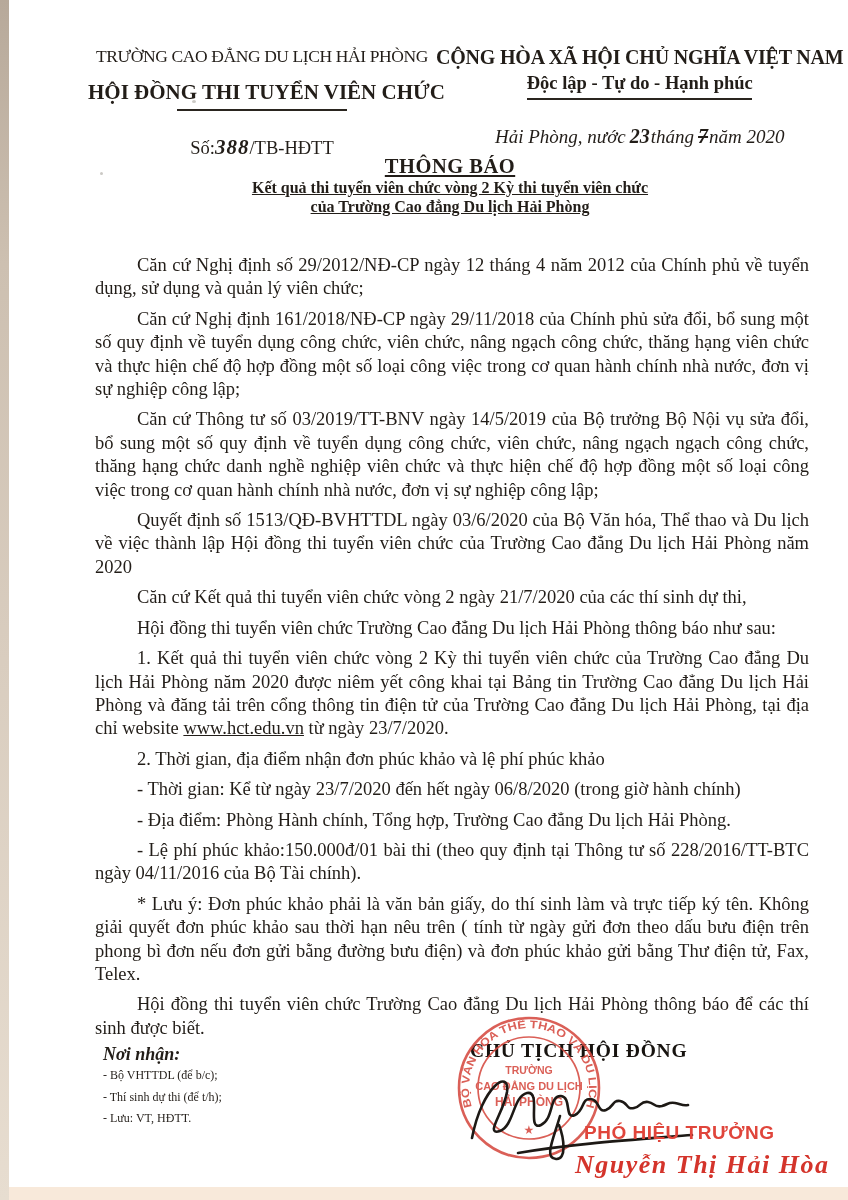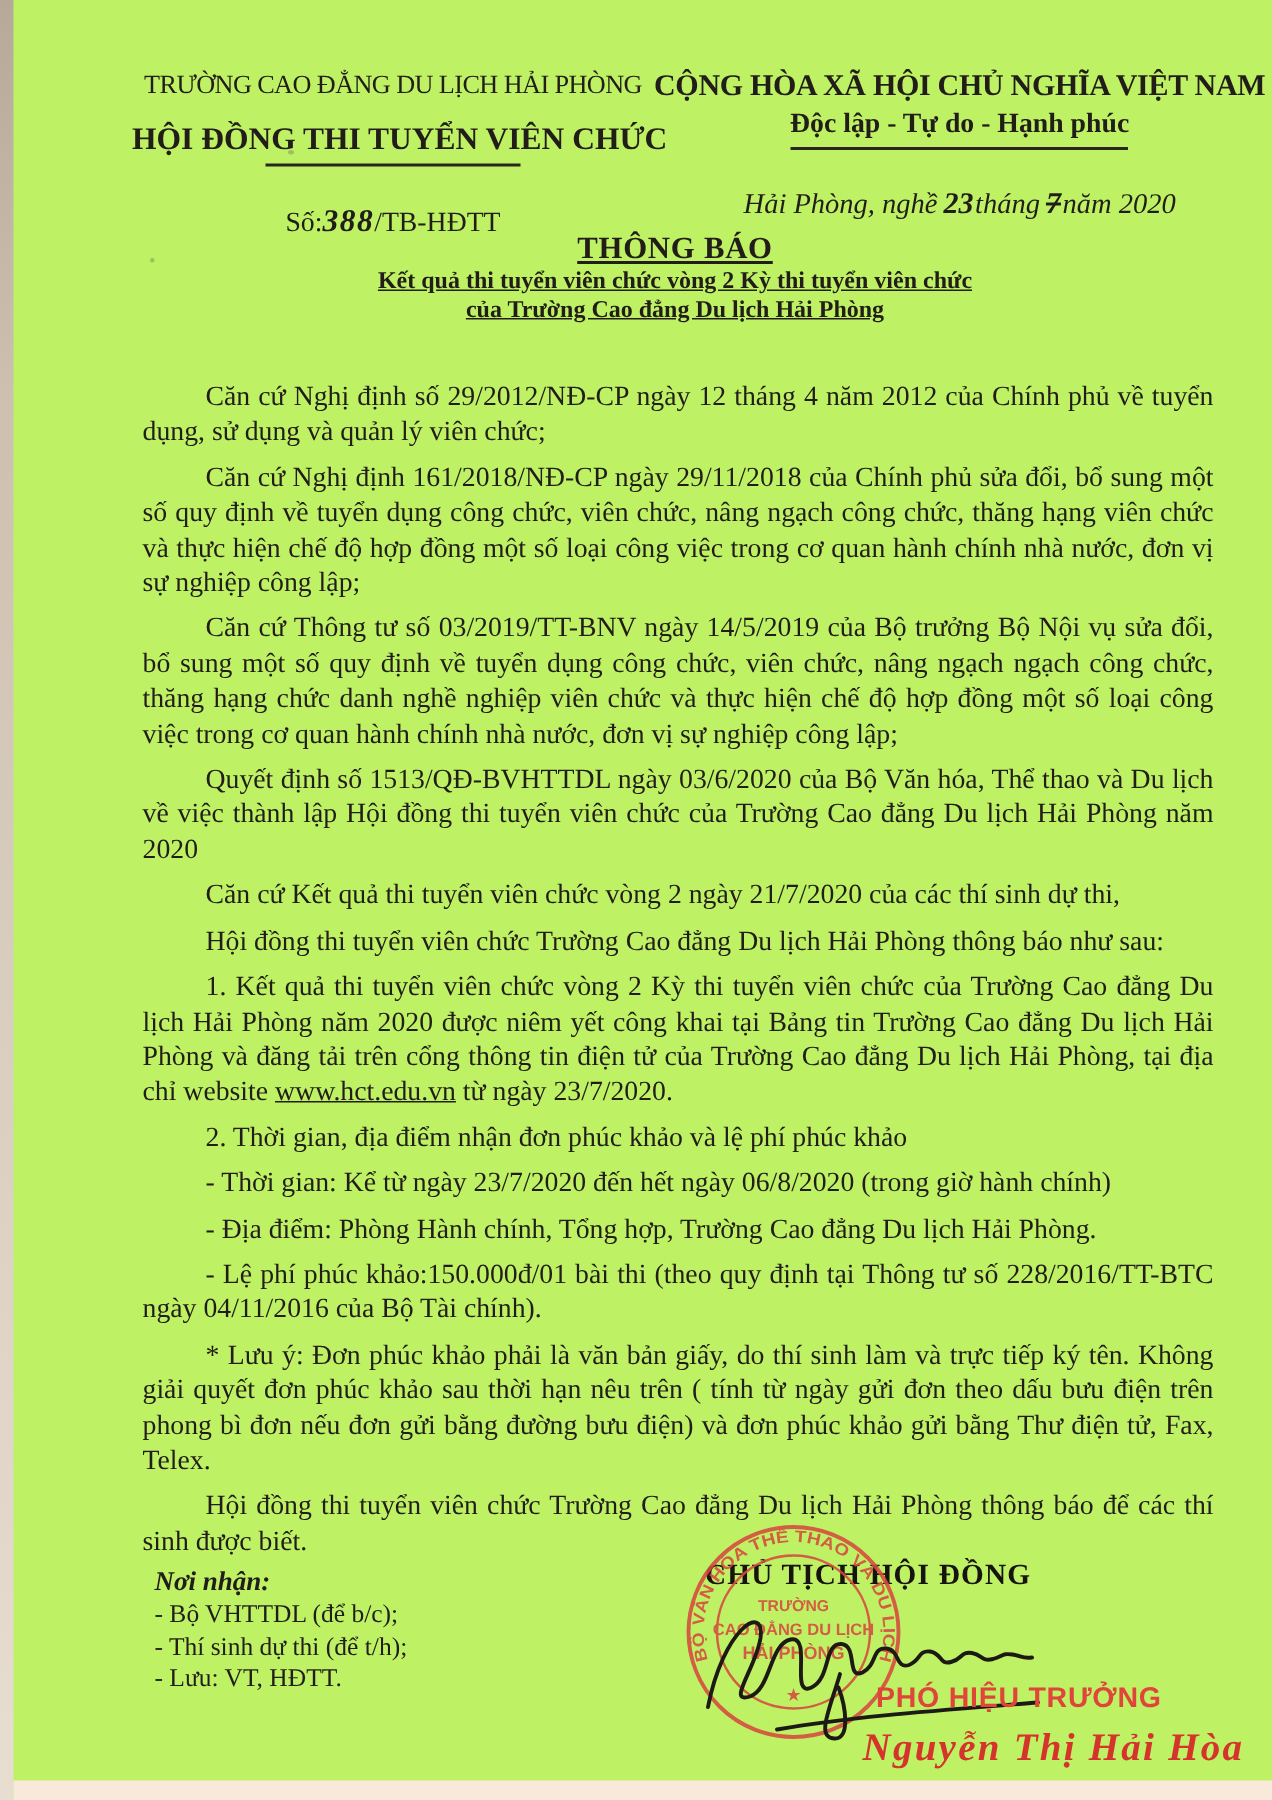--- a/index.html
+++ b/index.html
@@ -1,18 +1,18 @@
 <!DOCTYPE html>
 <html><head>
 <meta charset="utf-8">
 <style>
   html,body{margin:0;padding:0;background:#e9e6e0;}
   #page{
     position:relative; width:848px; height:1200px; margin:0 auto;
-    background:#bef264; overflow:hidden;
+    background:#ffffff; overflow:hidden;
     font-family:"Liberation Serif", serif; color:#221d18;
   }
   .edge-left{position:absolute;left:0;top:0;width:9px;height:100%;
     background:linear-gradient(180deg,#b7a99a 0%,#cdc0b1 22%,#d9cdbf 55%,#e7ddd0 100%);}
   .edge-bottom{position:absolute;left:9px;right:0;bottom:0;height:13px;background:#f8e9da;}
   .speck{position:absolute;background:#6b6359;border-radius:50%;opacity:.35;}
 
   
   .header{position:absolute;top:46px;left:88px;right:36px;display:flex;}
   .header-left{width:348px;text-align:center;}
@@ -35,21 +35,21 @@
   .title-sub{font-size:16px;font-weight:bold;margin-top:1px;}
 
   
   .body-text{position:absolute;top:254px;left:95px;width:714px;}
   .para{font-size:18.5px;line-height:23.4px;text-align:justify;text-indent:42px;margin:0 0 7px 0;}
   .link{text-decoration:underline;}
 
   
   .noi-nhan{position:absolute;left:103px;top:1044px;}
   .noi-nhan-title{font-weight:bold;font-style:italic;font-size:18px;}
-  .noi-nhan-item{font-size:17px;line-height:21.5px;}
+  .noi-nhan-item{font-size:12px;line-height:21.5px;}
 
   .sig-role{position:absolute;left:470px;top:1040px;font-weight:bold;font-size:19.5px;
     letter-spacing:.8px;color:#17130f;white-space:nowrap;}
   .stamp{position:absolute;left:453px;top:1012px;width:152px;height:152px;opacity:.88;}
   .signature-svg{position:absolute;left:460px;top:1058px;width:240px;height:110px;}
   .stamped-role{position:absolute;left:584px;top:1122px;color:#e0453b;
     font-family:"Liberation Sans",sans-serif;font-weight:bold;font-size:19px;
     letter-spacing:.5px;white-space:nowrap;}
   .signer-name{position:absolute;left:575px;top:1150px;color:#d4342b;font-style:italic;
     font-weight:bold;font-size:26px;letter-spacing:1.5px;white-space:nowrap;}
@@ -67,21 +67,21 @@
     <div class="header-left">
       <div class="org1">TRƯỜNG CAO ĐẲNG DU LỊCH HẢI PHÒNG</div>
       <div class="org2">HỘI ĐỒNG THI TUYỂN VIÊN CHỨC</div>
       <div class="rule left"></div>
       <div class="doc-no"><span>Số:</span><span class="hand">388</span><span>/TB-HĐTT</span></div>
     </div>
     <div class="header-right">
       <div class="nat1">CỘNG HÒA XÃ HỘI CHỦ NGHĨA VIỆT NAM</div>
       <div class="nat2">Độc lập - Tự do - Hạnh phúc</div>
       <div class="rule right"></div>
-      <div class="date-line"><span>Hải Phòng,  nghề</span><span class="date-hand" style="margin:0 1px 12px 4px;">23</span><span>tháng</span><span class="date-hand" style="margin:0 1px 0 4px;text-decoration:line-through;">7</span><span>năm 2020</span></div>
+      <div class="date-line"><span>Hải Phòng,  nước</span><span class="date-hand" style="margin:0 1px 12px 4px;">23</span><span>tháng</span><span class="date-hand" style="margin:0 1px 0 4px;text-decoration:line-through;">7</span><span>năm 2020</span></div>
     </div>
   </div>
 
   <div class="title-block">
     <div class="title-main">THÔNG BÁO</div>
     <div class="title-sub">Kết quả thi tuyển viên chức vòng 2 Kỳ thi tuyển viên chức</div>
     <div class="title-sub">của Trường Cao đẳng Du lịch Hải Phòng</div>
   </div>
 
   <div class="body-text">

